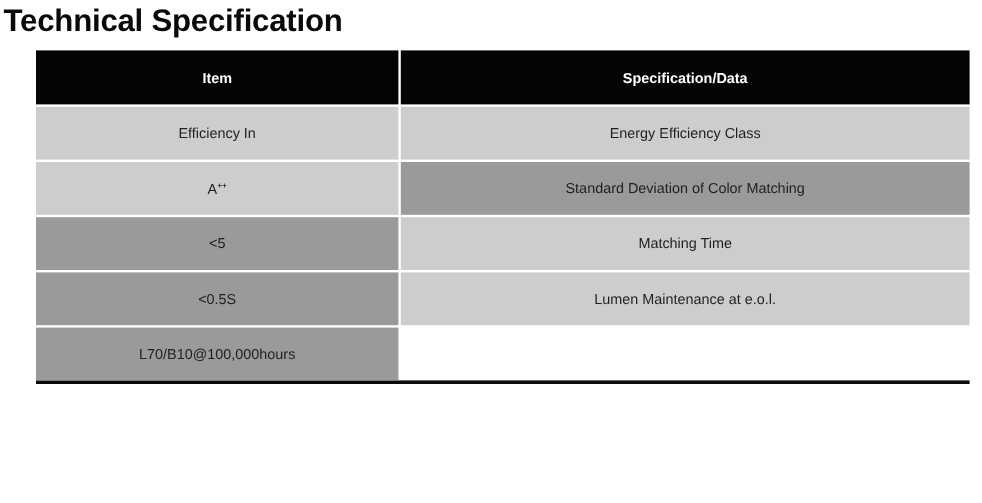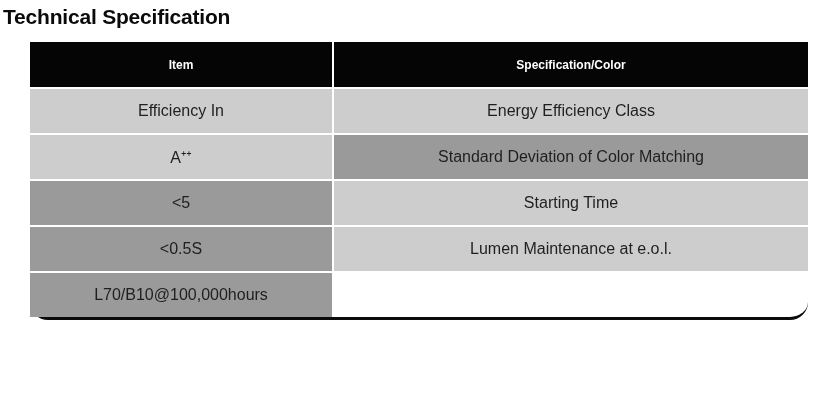--- a/index.html
+++ b/index.html
@@ -12,43 +12,42 @@
   }
   * { box-sizing: border-box; margin: 0; padding: 0; }
   html, body {
     width: 818px;
     height: 419px;
     background: var(--page-bg);
     font-family: "Liberation Sans", sans-serif;
     overflow: hidden;
   }
   .page-title {
-    font-size: 21px;
+    font-size: 26px;
     font-weight: bold;
     color: #0a0a0a;
     margin: 4px 0 0 3px;
     line-height: 26px;
     letter-spacing: -0.2px;
   }
   .spec-table {
     margin: 12px 10px 0 30px;
     width: 778px;
     display: grid;
     grid-template-columns: 302px 1fr;
     gap: 2px;
     background: #ffffff; 
     border-bottom: 3px solid #0b0b0b;
-    border-radius: 18px;
   }
   .cell {
     display: flex;
     align-items: center;
     justify-content: center;
     text-align: center;
-    font-size: 16px;
+    font-size: 12px;
     color: var(--cell-text);
     height: 44px;
     padding: 0 8px;
   }
   .cell.header {
     background: var(--header-bg);
     color: var(--header-text);
     font-weight: bold;
     height: 45px;
     font-size: 12px;
@@ -57,30 +56,30 @@
   .row-dark  { background: var(--row-dark); }
 </style>
 </head>
 <body>
 
 <h1 class="page-title">Technical Specification</h1>
 
 <div class="spec-table">
 
   <div class="cell header">Item</div>
-  <div class="cell header">Specification/Color</div>
+  <div class="cell header">Specification/Data</div>
 
   <div class="cell row-light">Efficiency In</div>
 
   <div class="cell row-light">Energy Efficiency Class</div>
   <div class="cell row-light">A⁺⁺</div>
 
   <div class="cell row-dark">Standard Deviation of Color Matching</div>
   <div class="cell row-dark">&lt;5</div>
 
-  <div class="cell row-light">Starting Time</div>
+  <div class="cell row-light">Matching Time</div>
 
   <div class="cell row-dark">&lt;0.5S</div>
 
   <div class="cell row-light">Lumen Maintenance at e.o.l.</div>
 
   <div class="cell row-dark">L70/B10@100,000hours</div>
 </div>
 
 </body></html>

